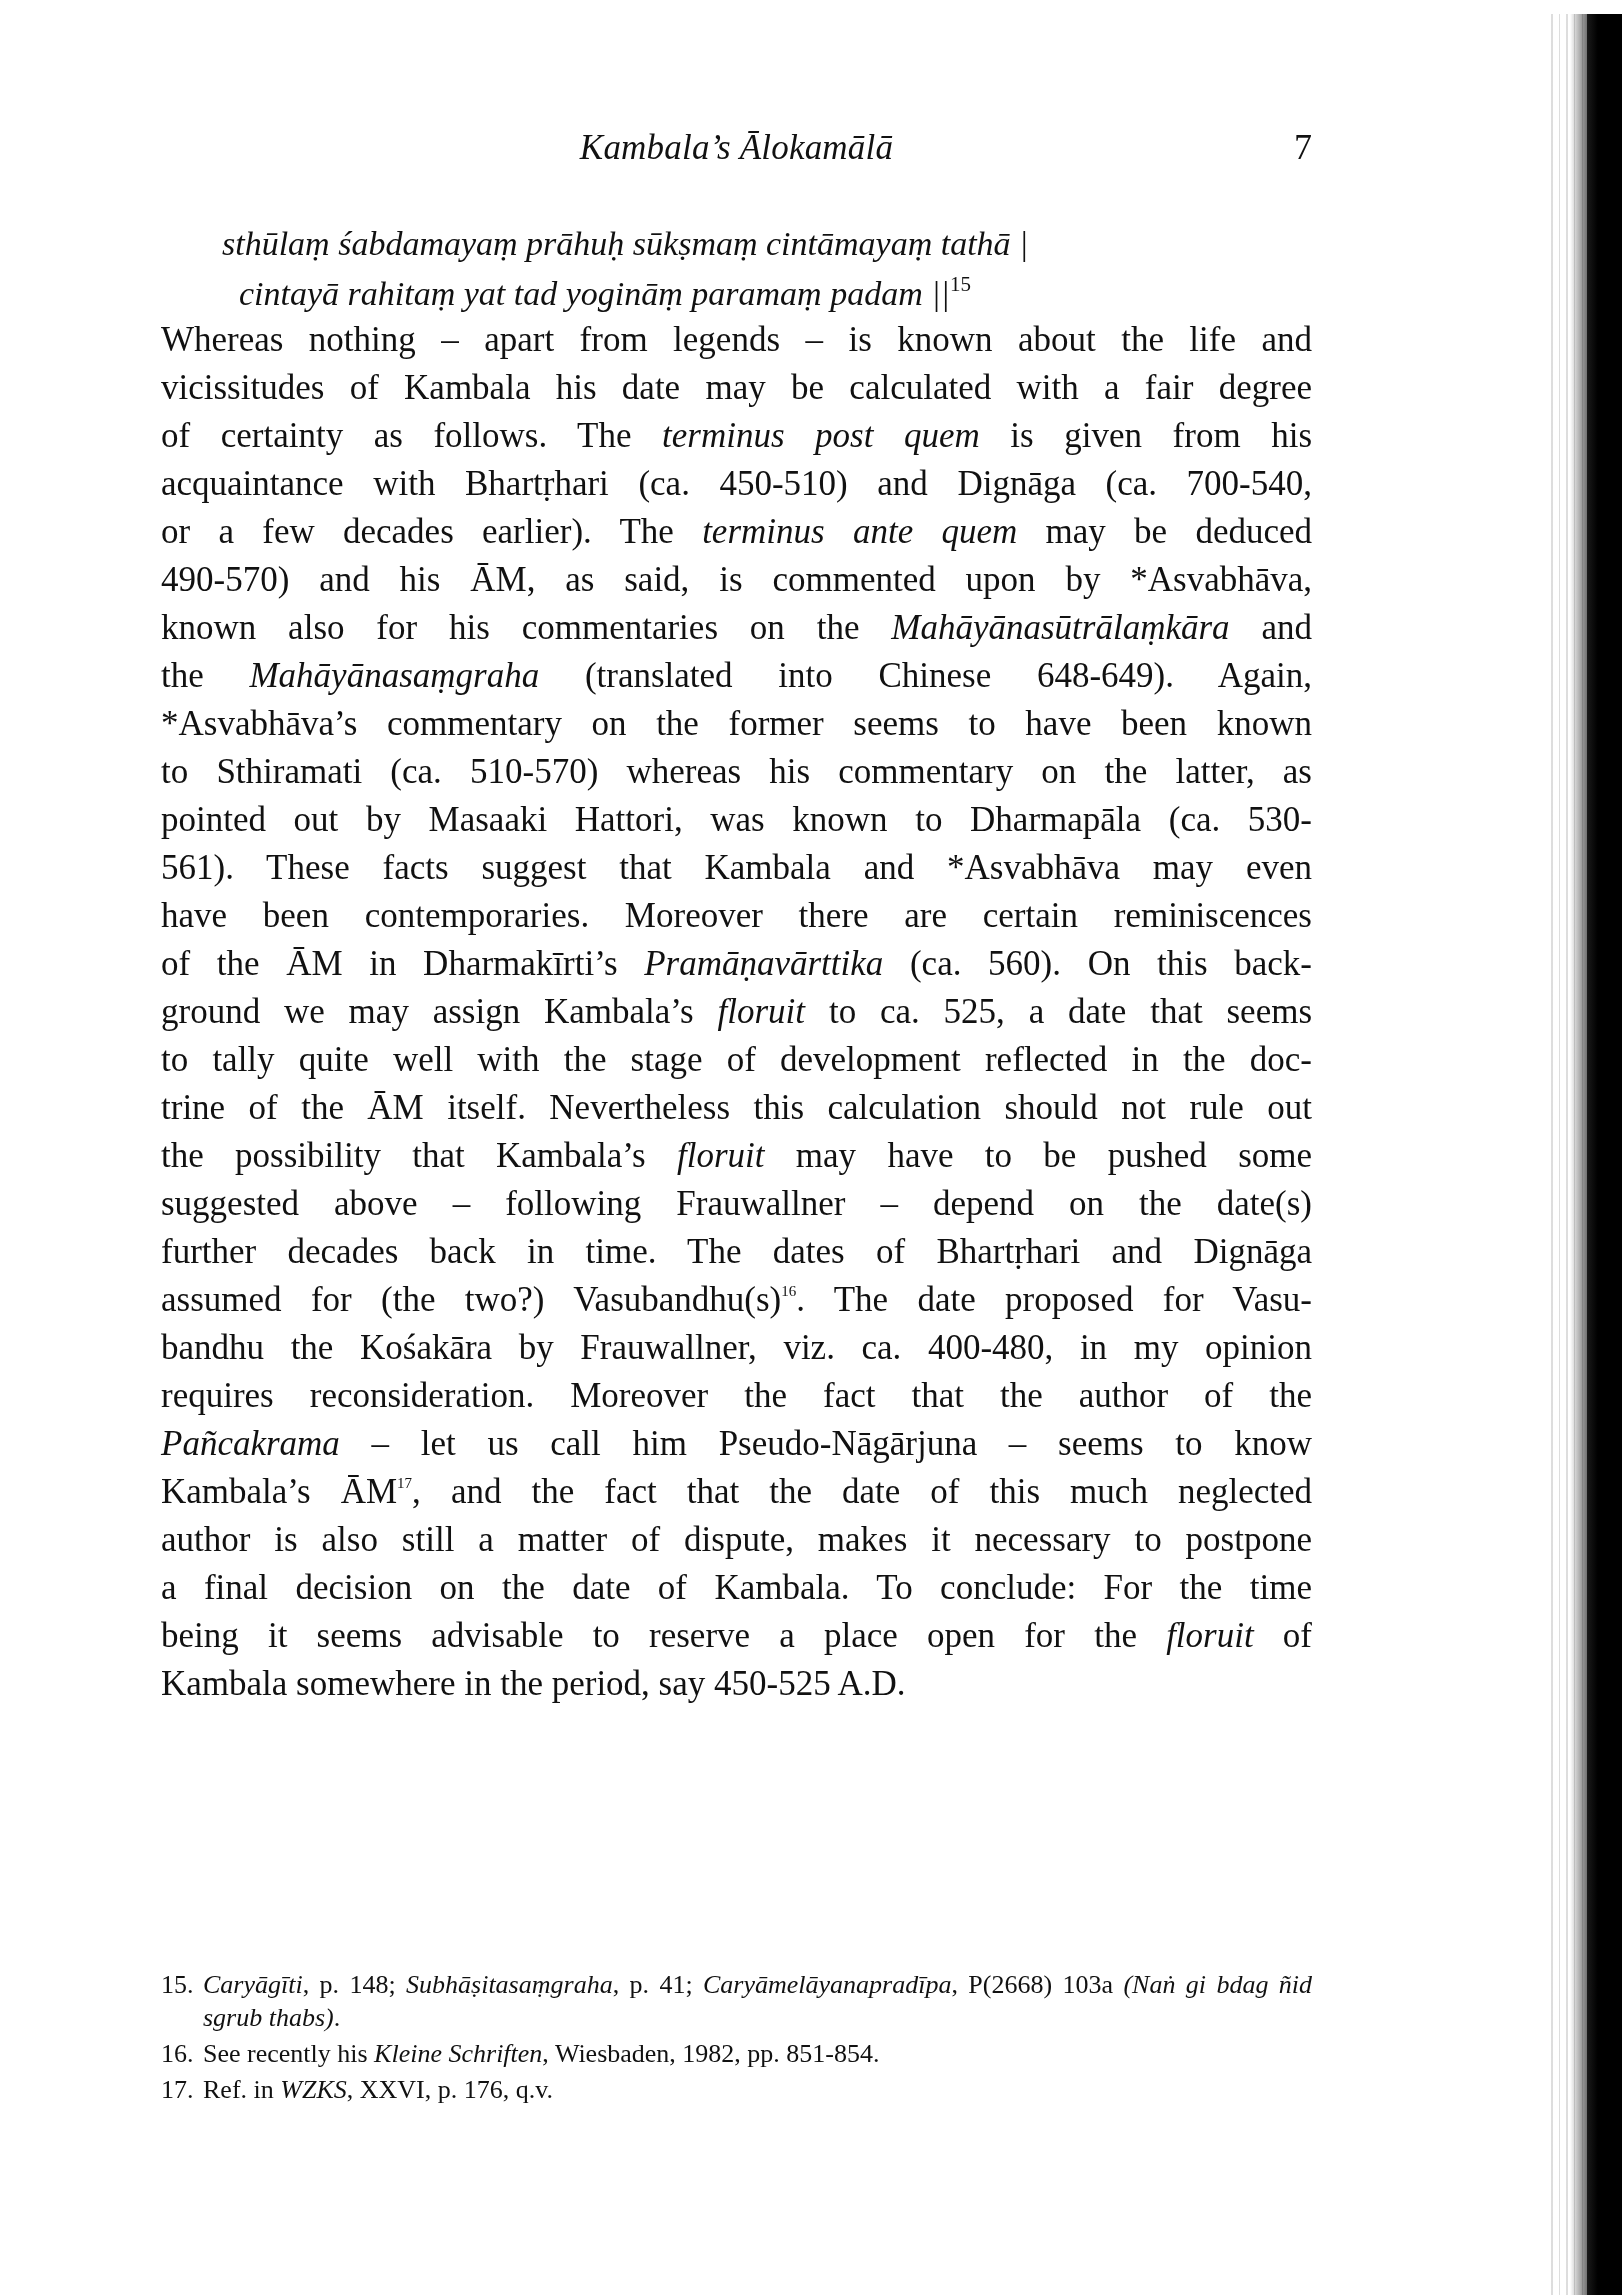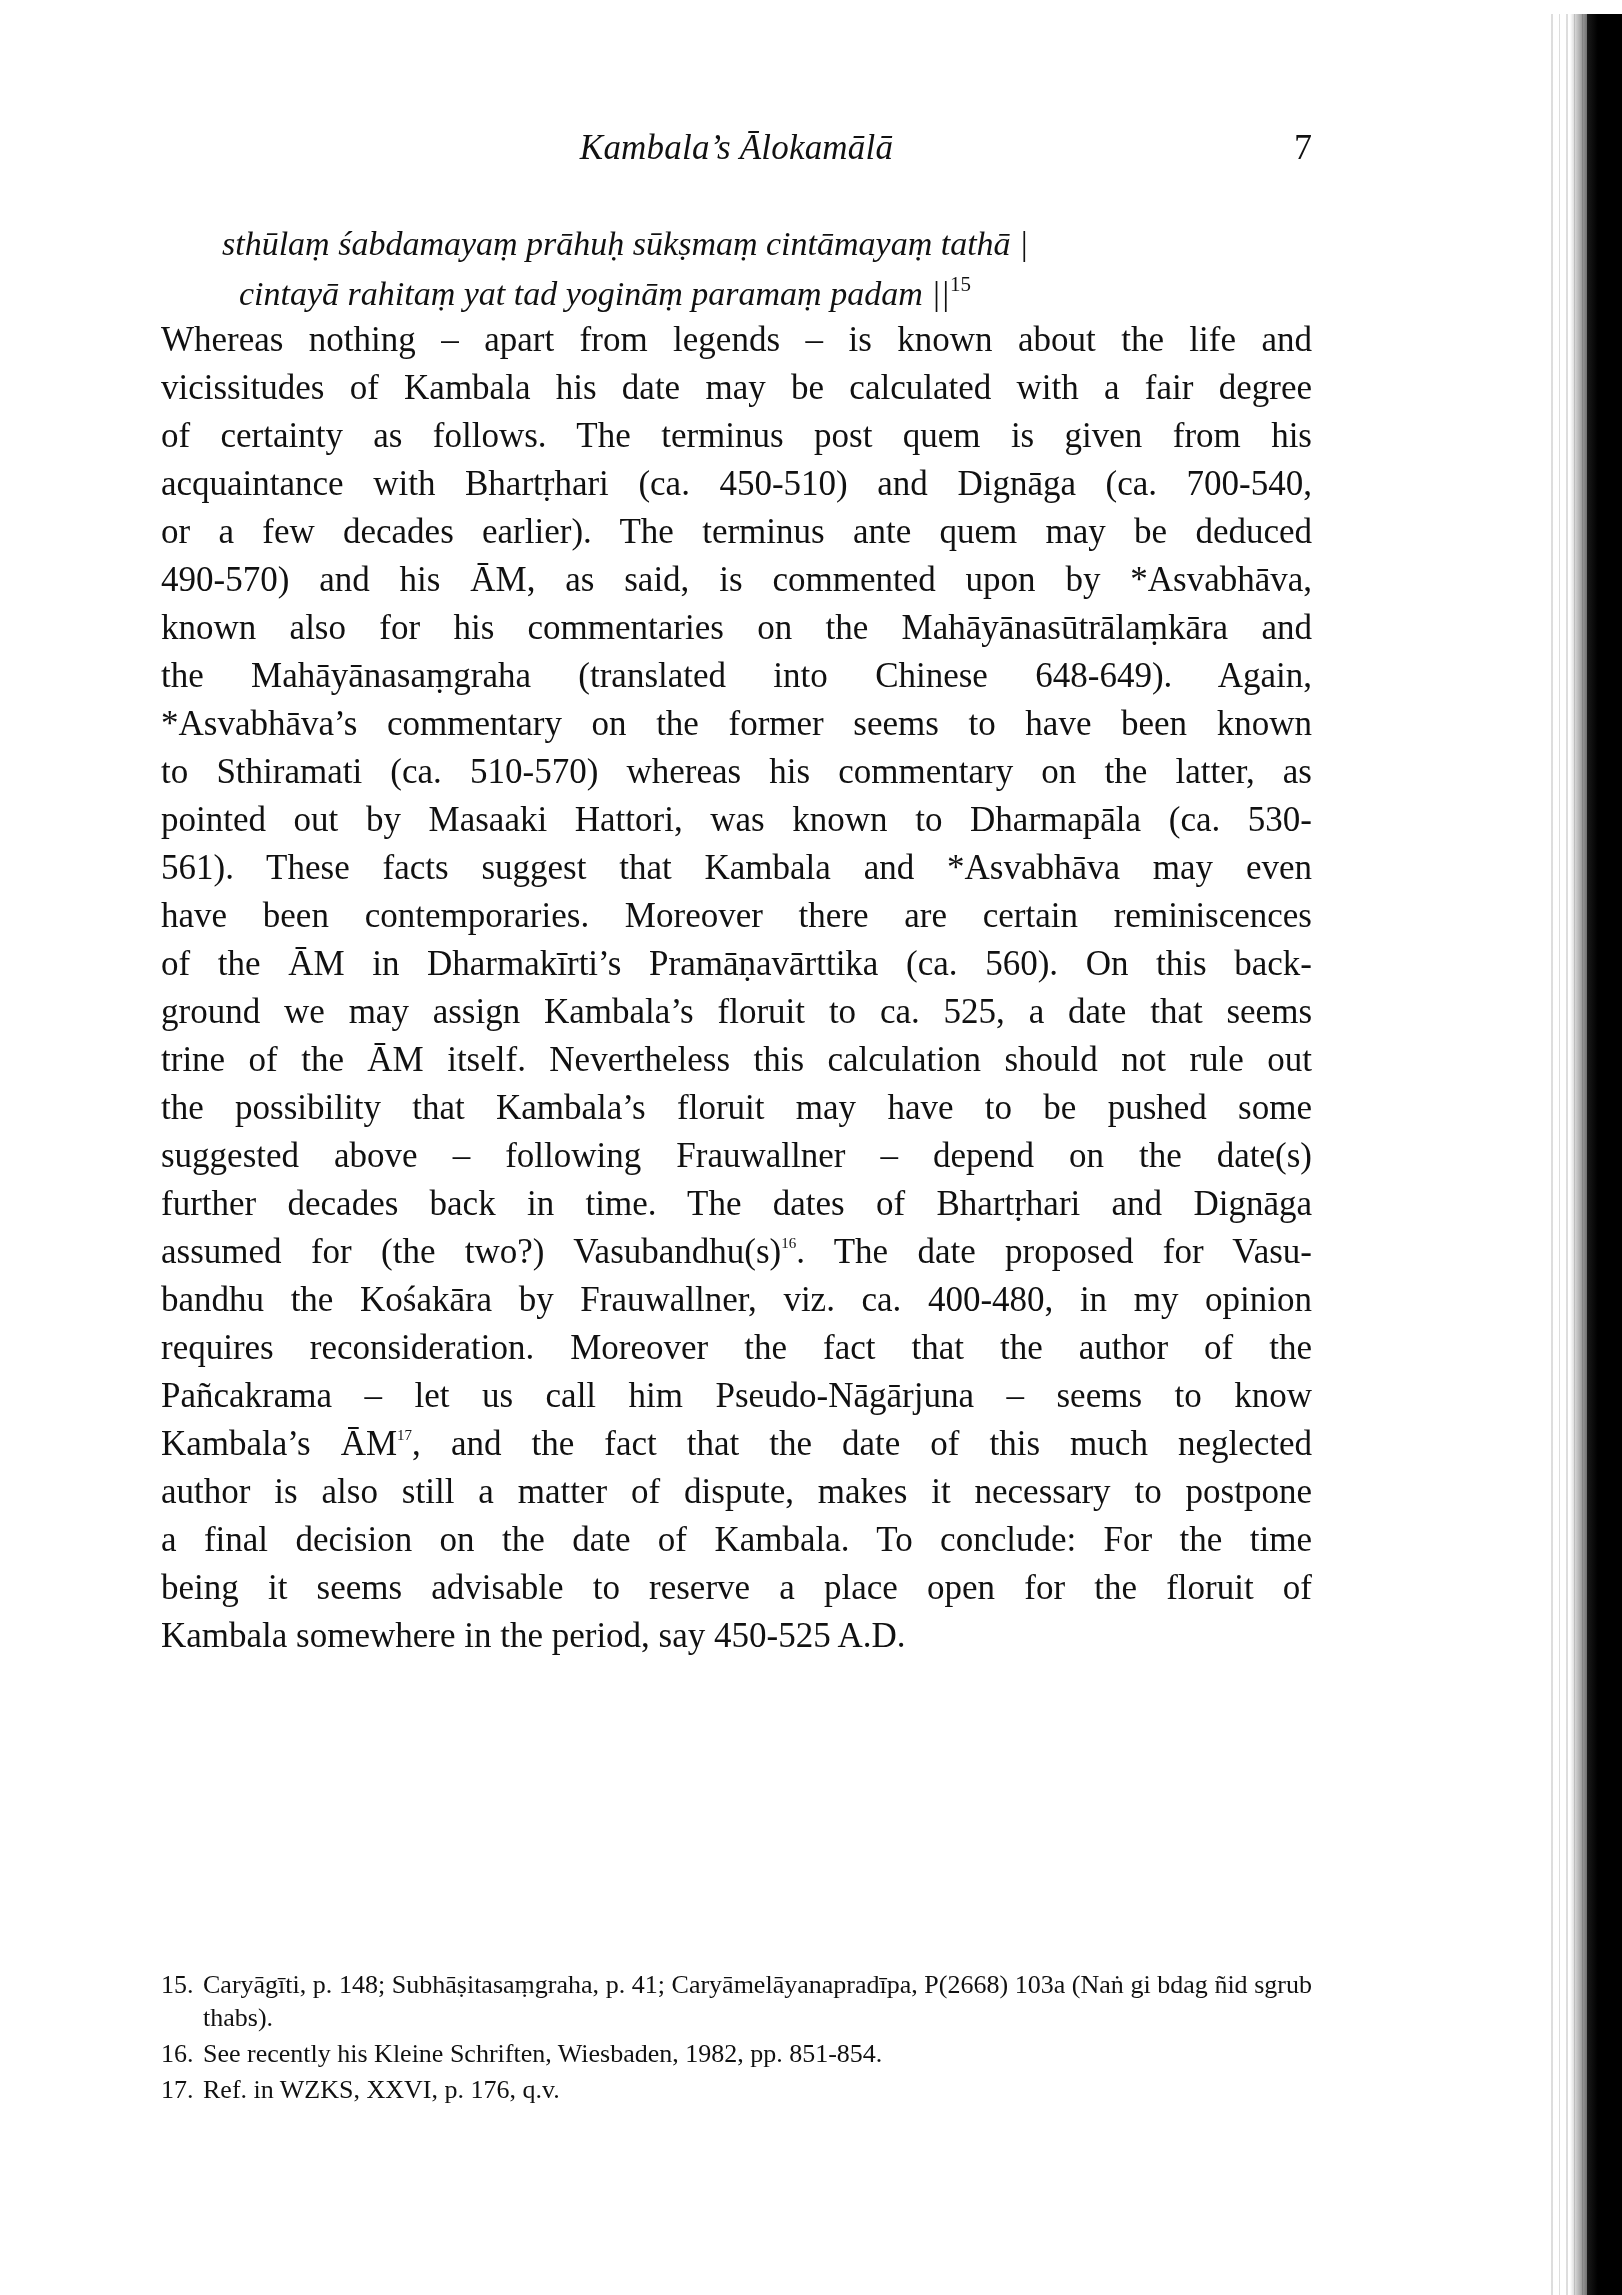--- a/index.html
+++ b/index.html
@@ -112,21 +112,21 @@
     .body-line {
       display: block;
       text-align: justify;
       text-align-last: justify;
       white-space: nowrap;
       height: 48px;
     }
     .body-line.last {
       text-align-last: left;
     }
-    .it { }
+    .it { font-style: italic; }
     .sup {
       font-size: 15px;
       vertical-align: 15.3px;
       line-height: 0;
     }
 
     .footnotes {
       position: absolute;
       left: 161px;
       top: 1968px;
@@ -177,20 +177,21 @@
       <span class="body-line"><span class="">490-570) and his ĀM, as said, is commented upon by *Asvabhāva,</span></span>
       <span class="body-line"><span class="">known also for his commentaries on the </span><span class="it">Mahāyānasūtrālaṃkāra</span><span class=""> and</span></span>
       <span class="body-line"><span class="">the </span><span class="it">Mahāyānasaṃgraha</span><span class=""> (translated into Chinese 648-649). Again,</span></span>
       <span class="body-line"><span class="">*Asvabhāva’s commentary on the former seems to have been known</span></span>
       <span class="body-line"><span class="">to Sthiramati (ca. 510-570) whereas his commentary on the latter, as</span></span>
       <span class="body-line"><span class="">pointed out by Masaaki Hattori, was known to Dharmapāla (ca. 530-</span></span>
       <span class="body-line"><span class="">561). These facts suggest that Kambala and *Asvabhāva may even</span></span>
       <span class="body-line"><span class="">have been contemporaries. Moreover there are certain reminiscences</span></span>
       <span class="body-line"><span class="">of the ĀM in Dharmakīrti’s </span><span class="it">Pramāṇavārttika</span><span class=""> (ca. 560). On this back-</span></span>
       <span class="body-line"><span class="">ground we may assign Kambala’s </span><span class="it">floruit</span><span class=""> to ca. 525, a date that seems</span></span>
+      <span class="body-line"><span class="">to tally quite well with the stage of development reflected in the doc-</span></span>
       <span class="body-line"><span class="">trine of the ĀM itself. Nevertheless this calculation should not rule out</span></span>
       <span class="body-line"><span class="">the possibility that Kambala’s </span><span class="it">floruit</span><span class=""> may have to be pushed some</span></span>
       <span class="body-line"><span class="">suggested above – following Frauwallner – depend on the date(s)</span></span>
       <span class="body-line"><span class="">further decades back in time. The dates of Bhartṛhari and Dignāga</span></span>
       <span class="body-line"><span class="">assumed for (the two?) Vasubandhu(s)</span><span class="sup">16</span><span class="">. The date proposed for Vasu-</span></span>
       <span class="body-line"><span class="">bandhu the Kośakāra by Frauwallner, viz. ca. 400-480, in my opinion</span></span>
       <span class="body-line"><span class="">requires reconsideration. Moreover the fact that the author of the</span></span>
       <span class="body-line"><span class="it">Pañcakrama</span><span class=""> – let us call him Pseudo-Nāgārjuna – seems to know</span></span>
       <span class="body-line"><span class="">Kambala’s ĀM</span><span class="sup">17</span><span class="">, and the fact that the date of this much neglected</span></span>
       <span class="body-line"><span class="">author is also still a matter of dispute, makes it necessary to postpone</span></span>

